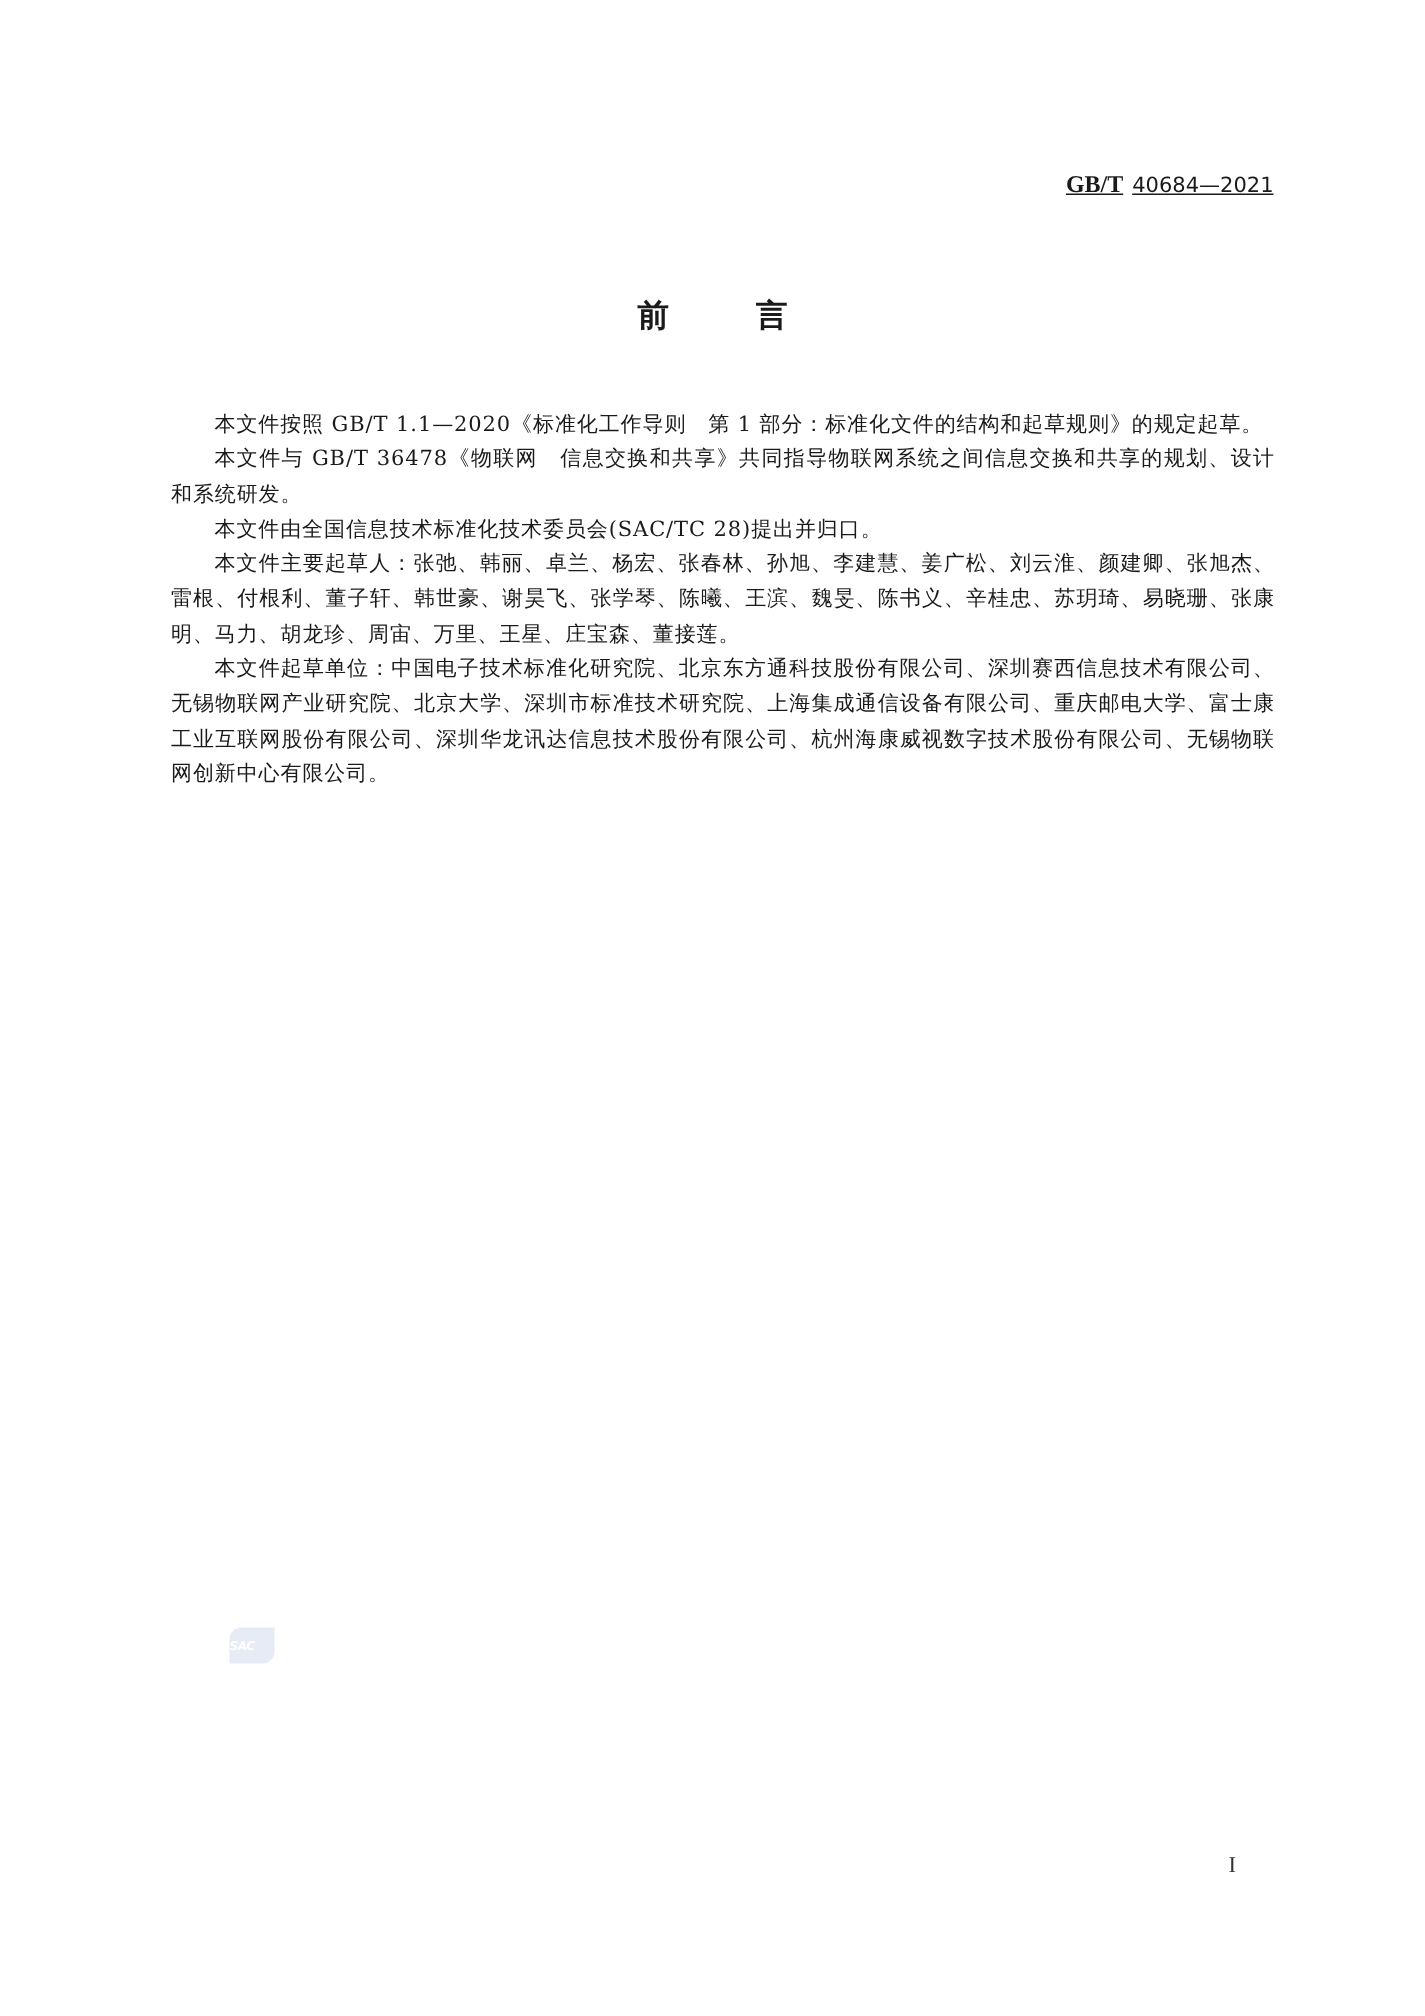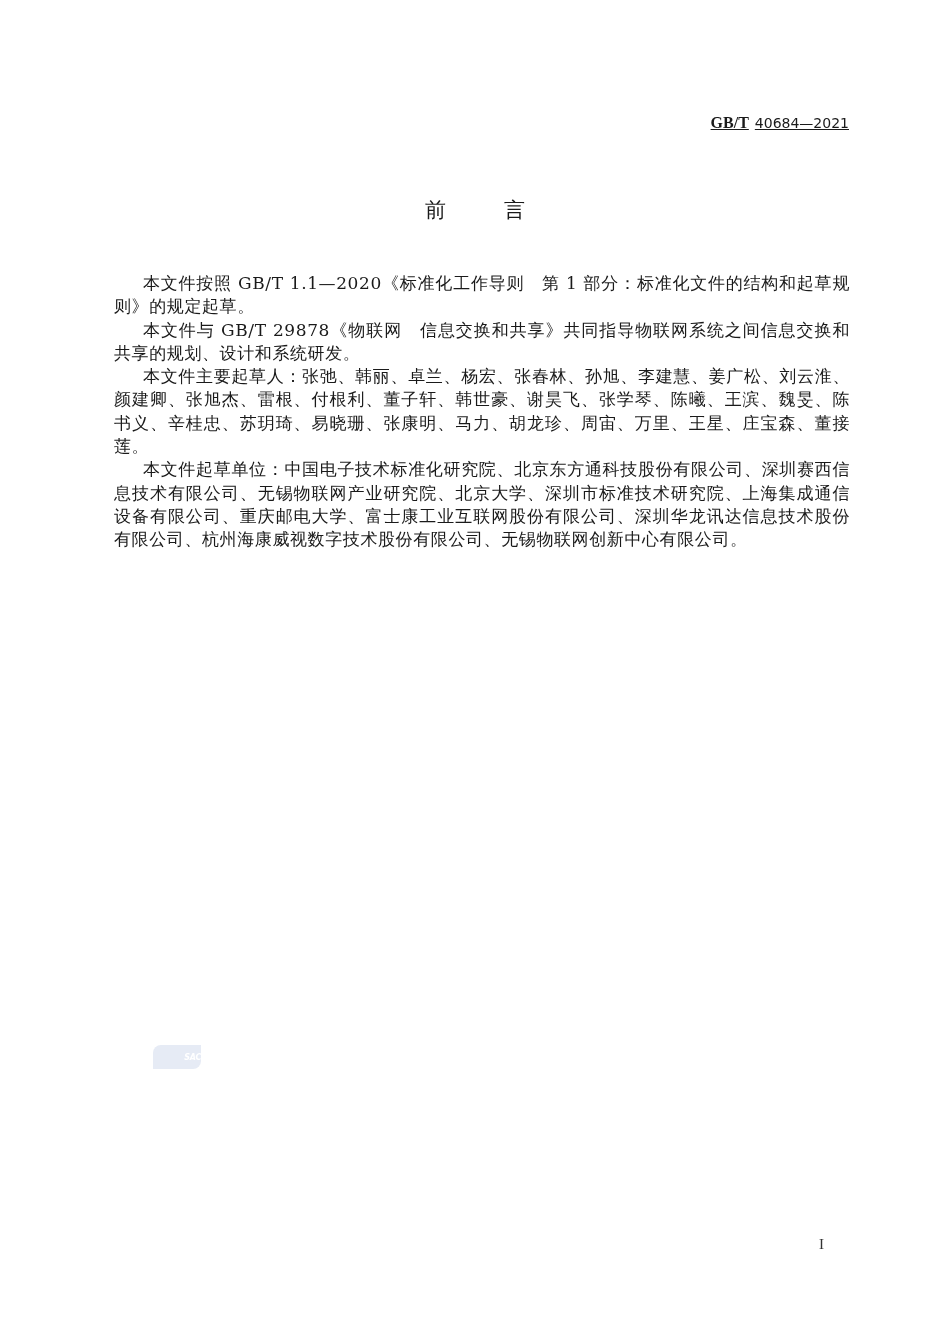--- a/index.html
+++ b/index.html
@@ -35,55 +35,55 @@
       margin-left: 6px;
     }
     .title {
       position: absolute;
       top: 196px;
       left: 0;
       width: 950px;
       text-align: center;
       font-family: "DejaVu Sans", "Liberation Sans", sans-serif;
       font-size: 21px;
-      font-weight: normal;
+      font-weight: bold;
       letter-spacing: 0;
     }
     .title span {
       display: inline-block;
     }
     .title .gap {
       width: 58px;
     }
     .body-text {
       position: absolute;
       top: 272px;
       left: 114px;
       width: 736px;
-      font-size: 17px;
+      font-size: 14px;
       line-height: 23.3px;
       text-align: justify;
       text-justify: inter-character;
       letter-spacing: 0.6px;
     }
     .body-text p {
       margin: 0;
       text-indent: 29px;
     }
     .watermark {
       position: absolute;
       left: 153px;
-      top: 1045px;
-      width: 48px;
+      top: 1085px;
+      width: 30px;
       height: 24px;
       background: #e6ebf5;
       border-radius: 8px 0 8px 0;
       display: flex;
       align-items: center;
-      justify-content: flex-end;
+      justify-content: flex-start;
       overflow: hidden;
     }
     .watermark span {
       font-family: "DejaVu Sans", "Liberation Sans", sans-serif;
       font-style: italic;
       font-weight: bold;
       font-size: 8px;
       color: #ffffff;
       letter-spacing: -0.3px;
     }
@@ -102,21 +102,22 @@
 <div class="std-number">
   <span class="prefix">GB/T</span><span class="num">40684—2021</span>
 </div>
 
 <div class="title">
   <span>前</span><span class="gap"></span><span>言</span>
 </div>
 
 <div class="body-text">
   <p>本文件按照 GB/T 1.1—2020《标准化工作导则　第 1 部分：标准化文件的结构和起草规则》的规定起草。</p>
-  <p>本文件与 GB/T 29878《物联网　信息交换和共享》共同指导物联网系统之间信息交换和共享的规划、设计和系统研发。</p>
+  <p>本文件与 GB/T 36478《物联网　信息交换和共享》共同指导物联网系统之间信息交换和共享的规划、设计和系统研发。</p>
+  <p>本文件由全国信息技术标准化技术委员会(SAC/TC 28)提出并归口。</p>
   <p>本文件主要起草人：张弛、韩丽、卓兰、杨宏、张春林、孙旭、李建慧、姜广松、刘云淮、颜建卿、张旭杰、雷根、付根利、董子轩、韩世豪、谢昊飞、张学琴、陈曦、王滨、魏旻、陈书义、辛桂忠、苏玥琦、易晓珊、张康明、马力、胡龙珍、周宙、万里、王星、庄宝森、董接莲。</p>
   <p>本文件起草单位：中国电子技术标准化研究院、北京东方通科技股份有限公司、深圳赛西信息技术有限公司、无锡物联网产业研究院、北京大学、深圳市标准技术研究院、上海集成通信设备有限公司、重庆邮电大学、富士康工业互联网股份有限公司、深圳华龙讯达信息技术股份有限公司、杭州海康威视数字技术股份有限公司、无锡物联网创新中心有限公司。</p>
 </div>
 
 <div class="watermark">
   <span>SAC</span>
 </div>
 
 <div class="page-number">I</div>
 

